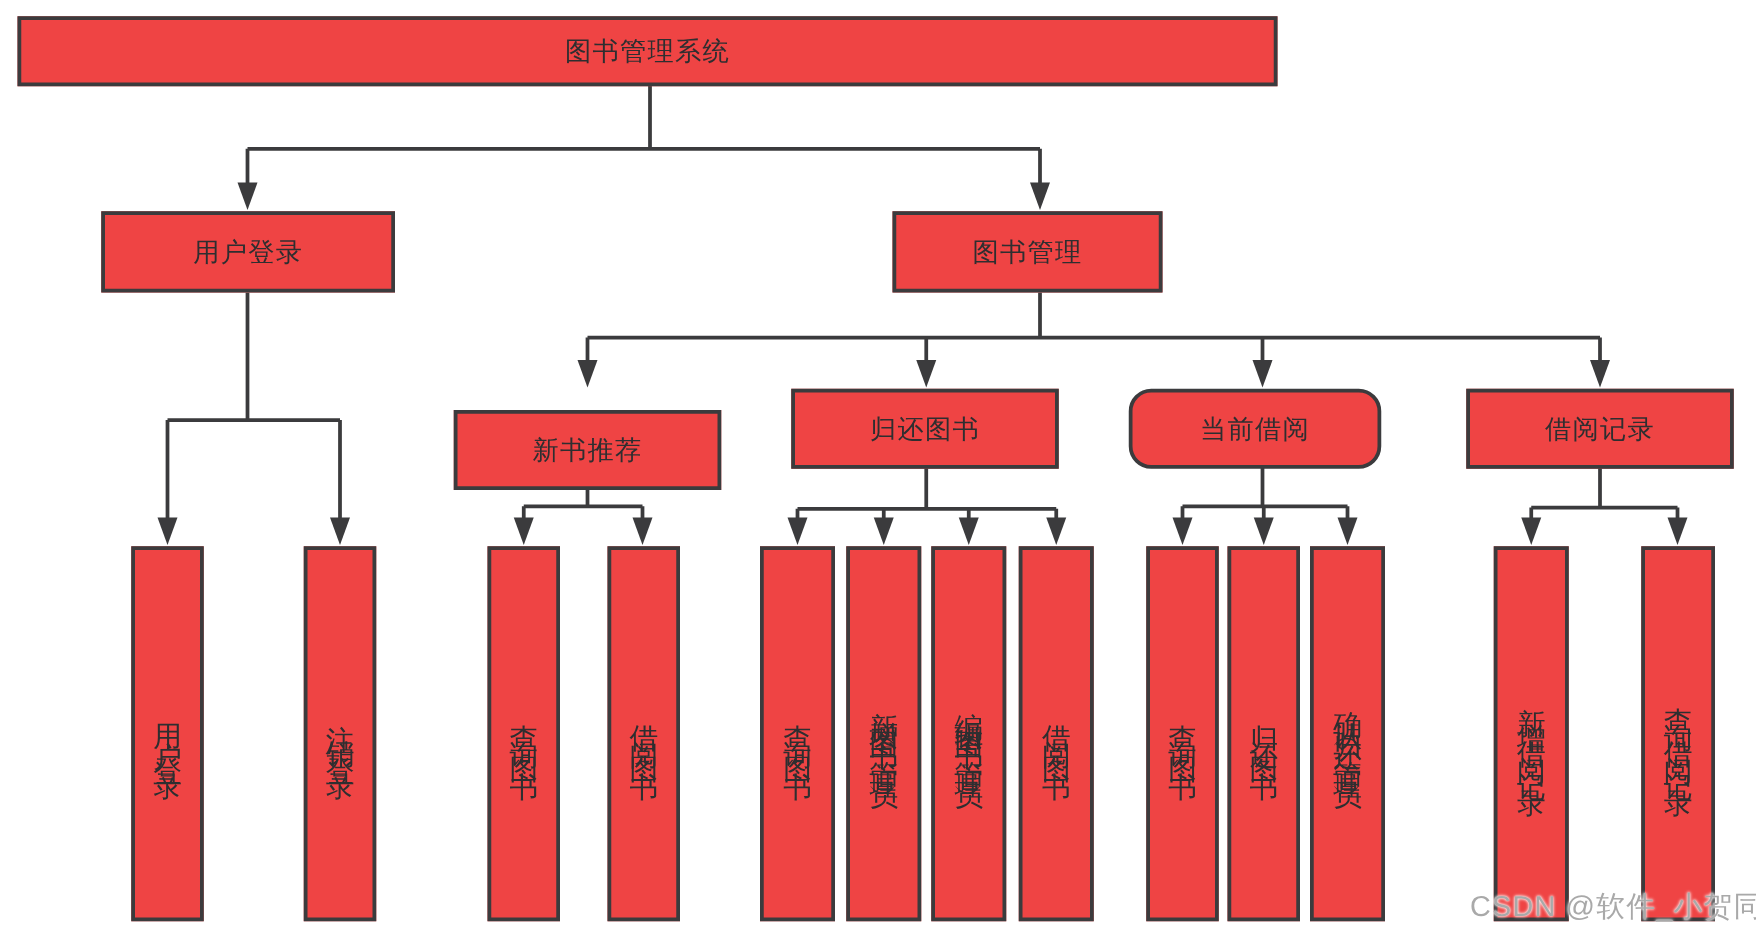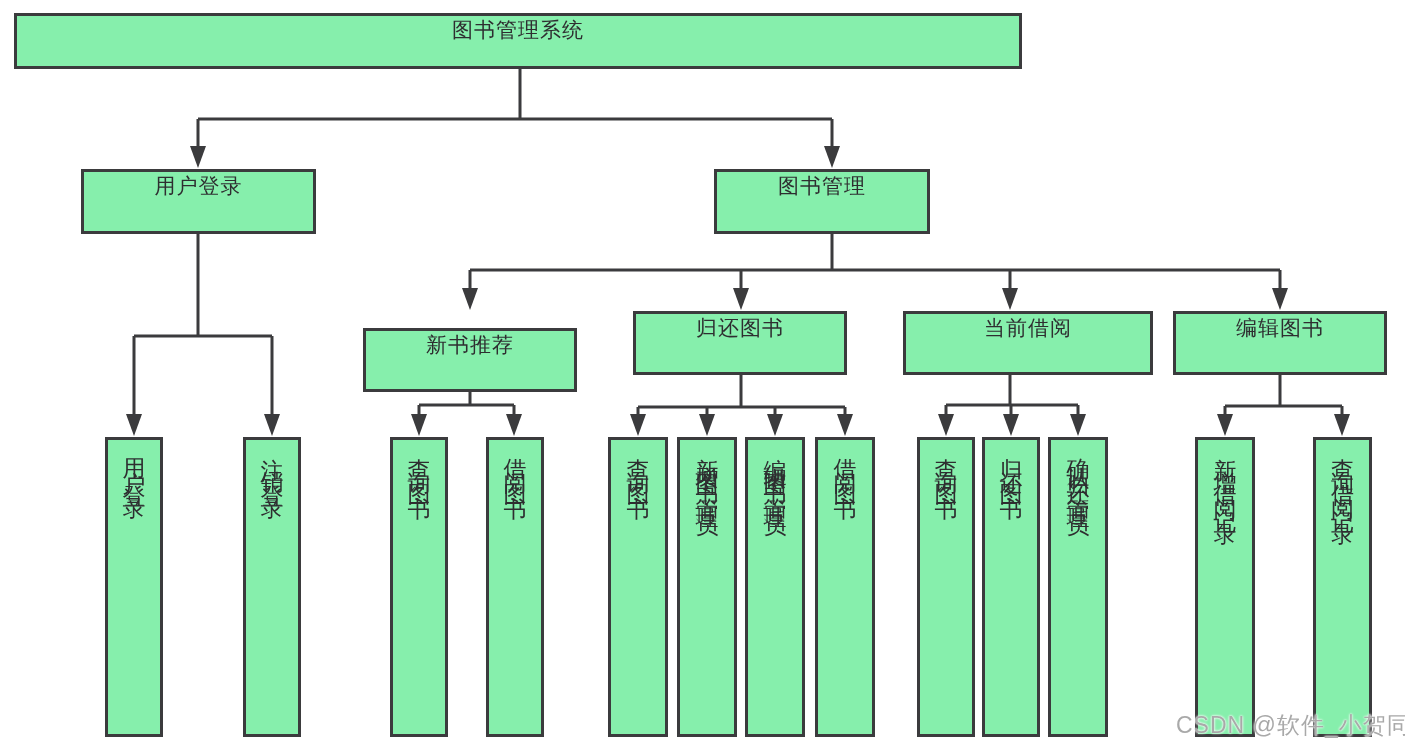--- a/index.html
+++ b/index.html
@@ -16,23 +16,23 @@
     font-family:"Liberation Sans","DejaVu Sans",sans-serif;
     overflow:hidden;
   }
   .connector{position:absolute;left:0;top:0;z-index:1;}
   .connector path{stroke:var(--line-color,#3b3b3d);stroke-width:3;fill:none;}
   .connector polygon{fill:var(--line-color,#3b3b3d);}
   .node{
     position:absolute;
     box-sizing:border-box;
     border:3px solid var(--line-color,#3b3b3d);
-    background:#86efac;
+    background:#ef4444;
     color:var(--text-color,#2e2e30);
-    display:flex;align-items:flex-start;justify-content:center;
+    display:flex;align-items:center;justify-content:center;
     z-index:2;
   }
   .hlabel{font-size:21px;letter-spacing:1px;}
   .root-node{font-size:23px;}
   .vtext{
     writing-mode:vertical-rl;
     text-orientation:mixed;
     white-space:nowrap;
     line-height:1;
   }
@@ -100,25 +100,25 @@
   <div class="node" style="left:714px;top:169px;width:216px;height:65px;">
     <span class="hlabel">图书管理</span>
   </div>
 
   <div class="node" style="left:363px;top:328px;width:214px;height:64px;">
     <span class="hlabel">新书推荐</span>
   </div>
   <div class="node" style="left:633px;top:311px;width:214px;height:64px;">
     <span class="hlabel">归还图书</span>
   </div>
-  <div class="node" style="left:903px;top:311px;width:250px;height:64px;">
+  <div class="node" style="left:903px;top:311px;width:202px;height:64px;border-radius:18px;">
     <span class="hlabel">当前借阅</span>
   </div>
   <div class="node" style="left:1173px;top:311px;width:214px;height:64px;">
-    <span class="hlabel">编辑图书</span>
+    <span class="hlabel">借阅记录</span>
   </div>
 
   <div class="node vshort" style="left:105px;top:437px;width:58px;height:300px;">
     <span class="vtext">用户登录</span>
   </div>
   <div class="node vshort" style="left:243px;top:437px;width:58px;height:300px;">
     <span class="vtext">注销登录</span>
   </div>
 
   <div class="node vshort" style="left:390px;top:437px;width:58px;height:300px;">

